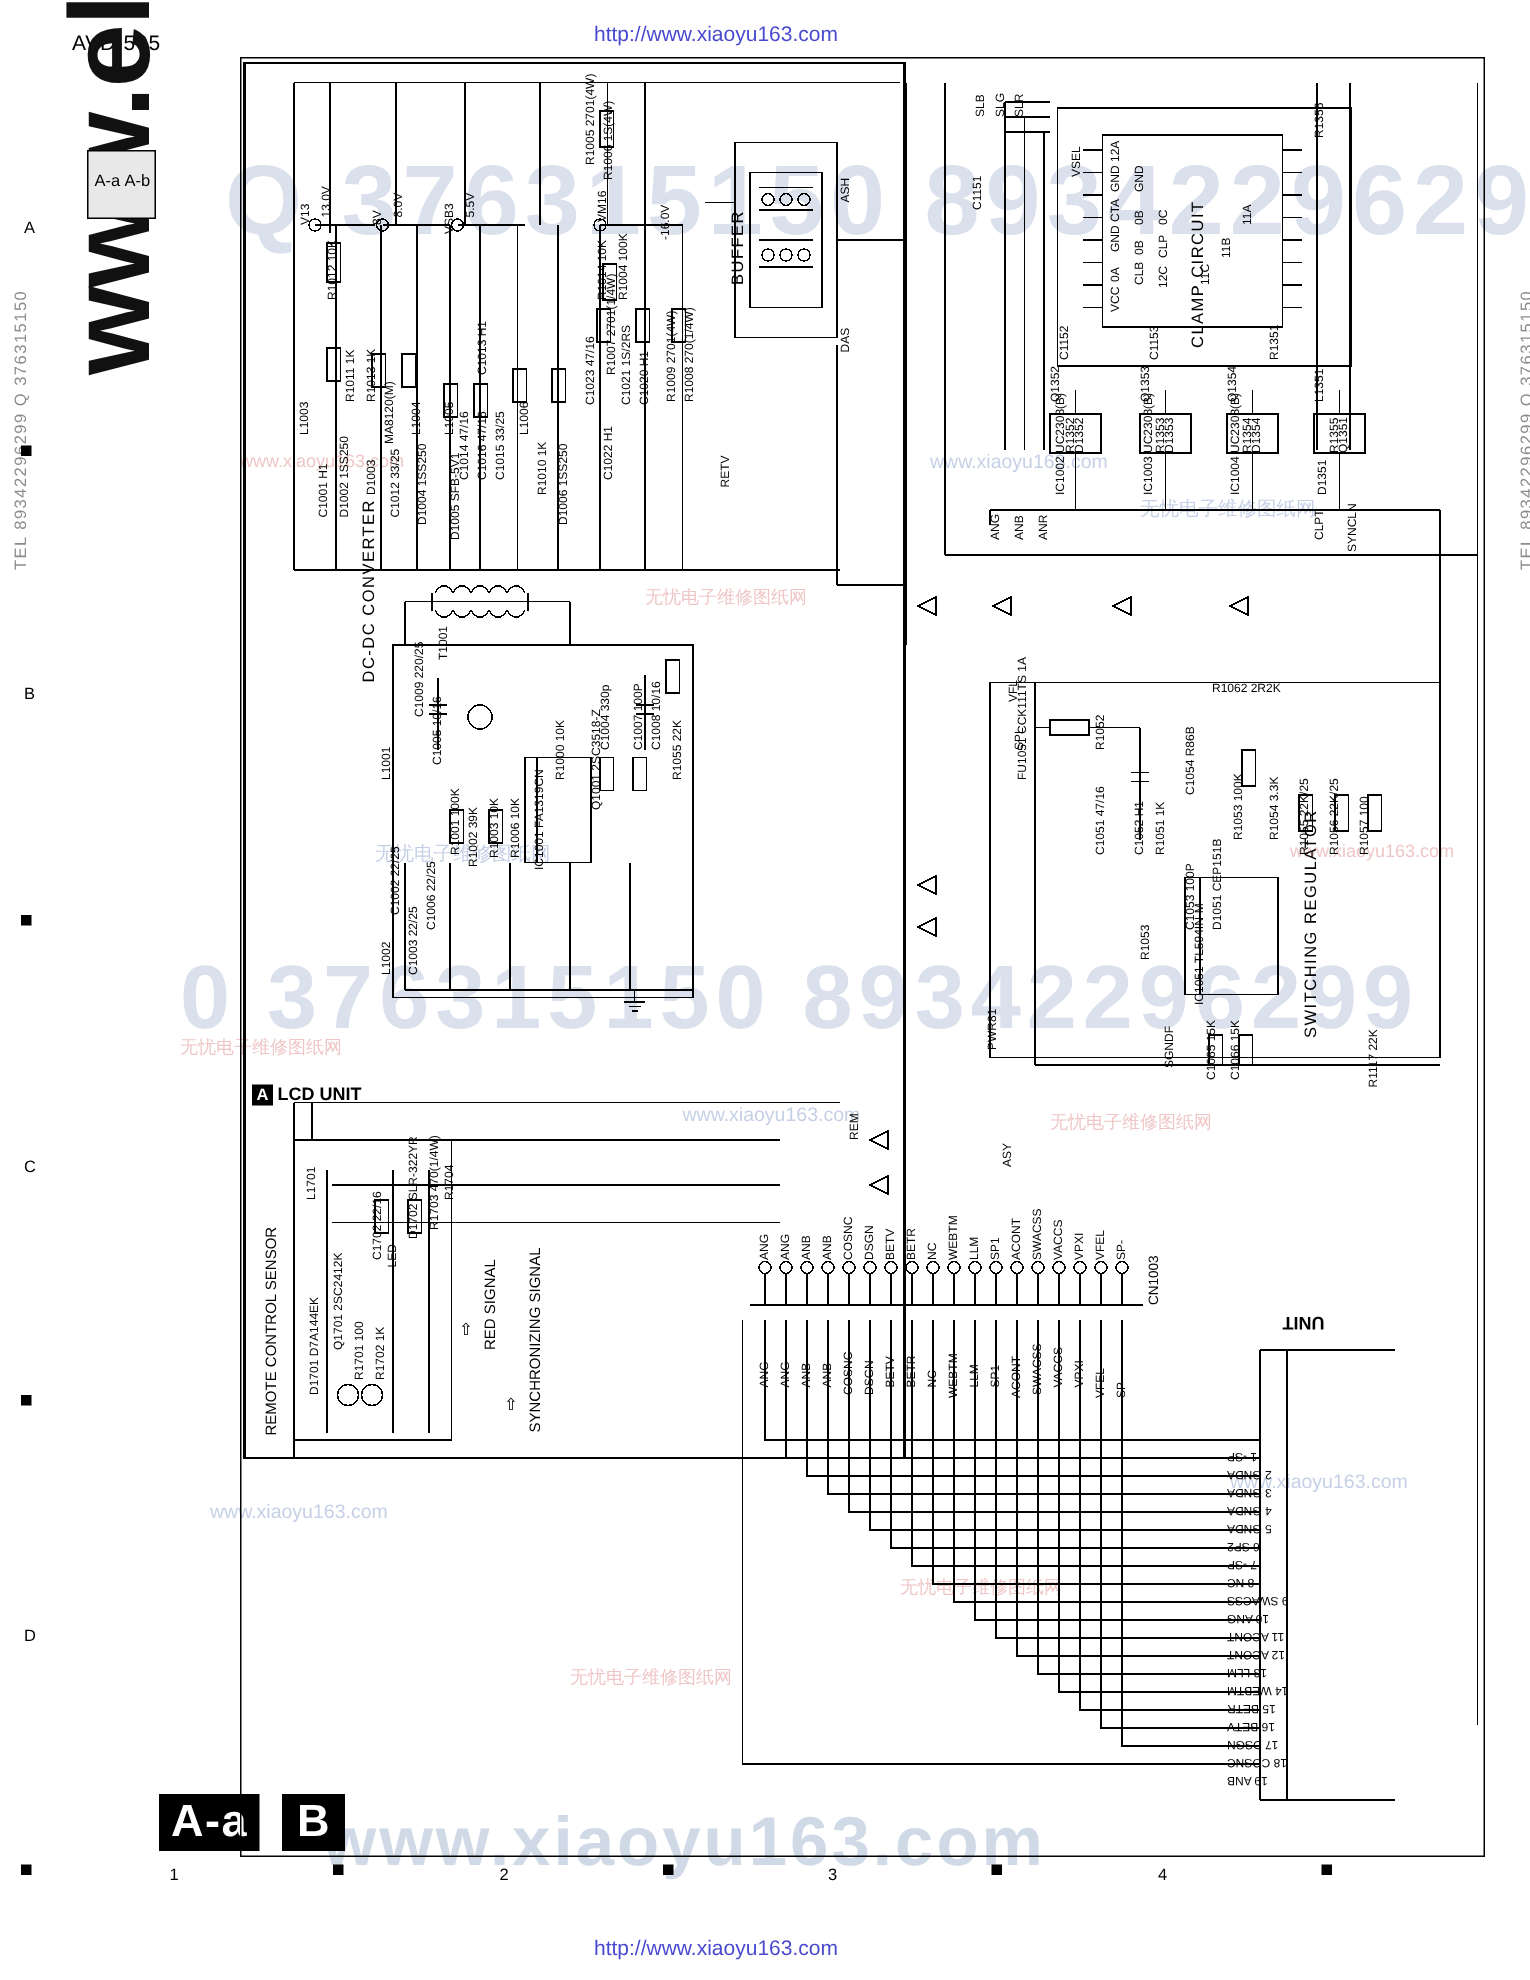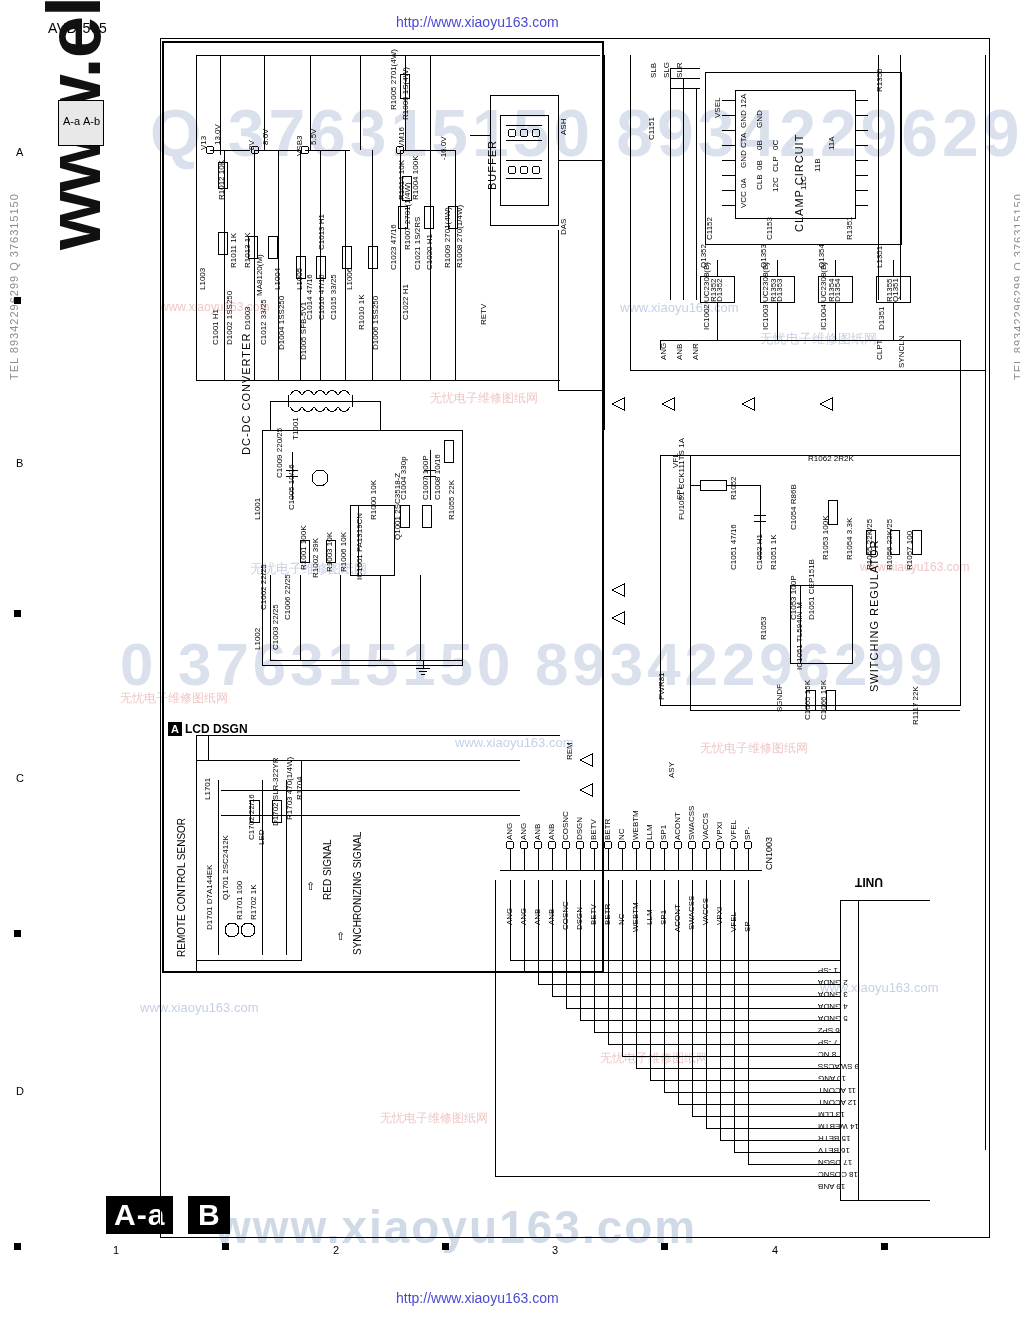--- a/index.html
+++ b/index.html
@@ -408,21 +408,21 @@
     <line x1="840" y1="1200" x2="930" y2="1200"></line>
 
     <line x1="196" y1="735" x2="196" y2="972"></line>
     <line x1="163" y1="972" x2="603" y2="972"></line>
     <line x1="603" y1="42" x2="603" y2="972"></line>
 
   </g>
 </svg>
 
 <div class="abs" id="lcd-unit-label">
-  <span class="sect-badge">A</span><span>LCD DSGN</span>
+  <span class="sect-badge">A</span><span>LCD UNIT</span>
 </div>
 <div class="abs" id="unit-right">UNIT</div>
 
 <div class="abs big-cap rot90" style="left:486px;top:190px;">BUFFER</div>
 <div class="abs big-cap rot90" style="left:793px;top:232px;">CLAMP CIRCUIT</div>
 <div class="abs big-cap rot90" style="left:240px;top:455px;">DC-DC CONVERTER</div>
 <div class="abs big-cap rot90" style="left:868px;top:692px;">SWITCHING REGULATOR</div>
 <div class="abs cap-label rot90" style="left:176px;top:957px;font-size:10px;">REMOTE CONTROL SENSOR</div>
 <div class="abs cap-label rot90" style="left:322px;top:900px;font-size:10px;">RED SIGNAL</div>
 <div class="abs cap-label rot90" style="left:352px;top:955px;font-size:10px;">SYNCHRONIZING SIGNAL</div>

